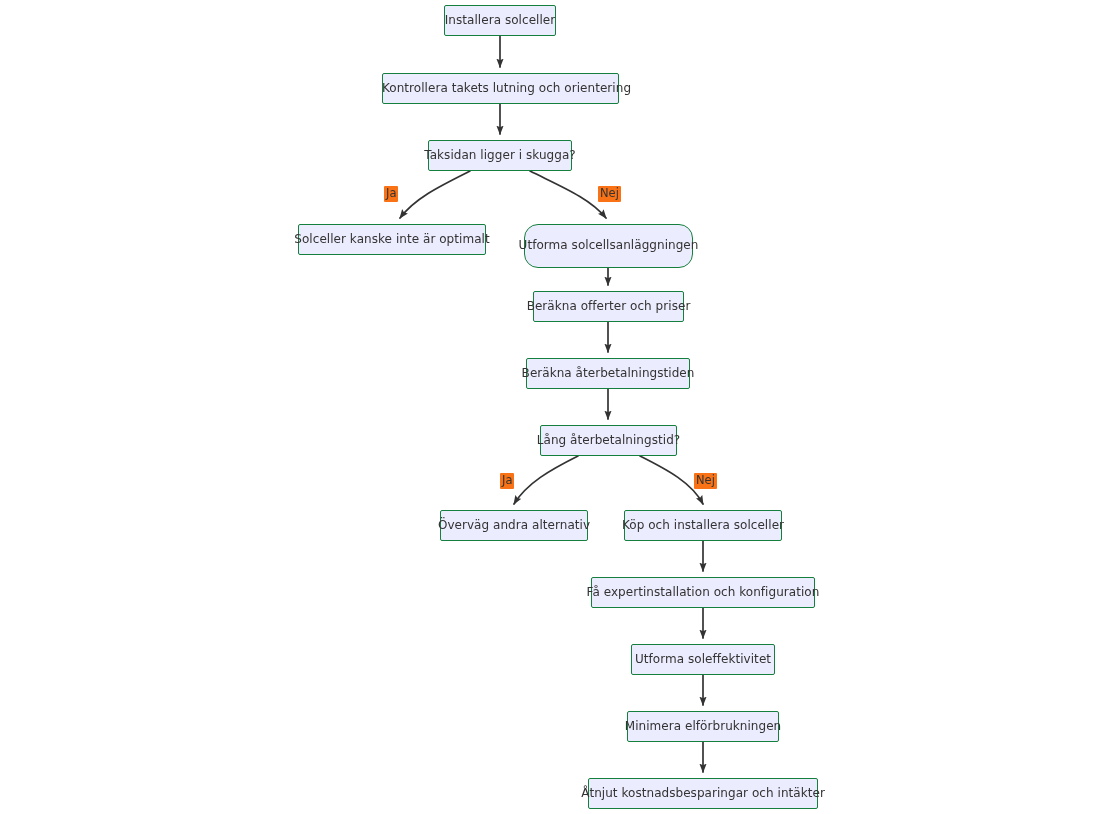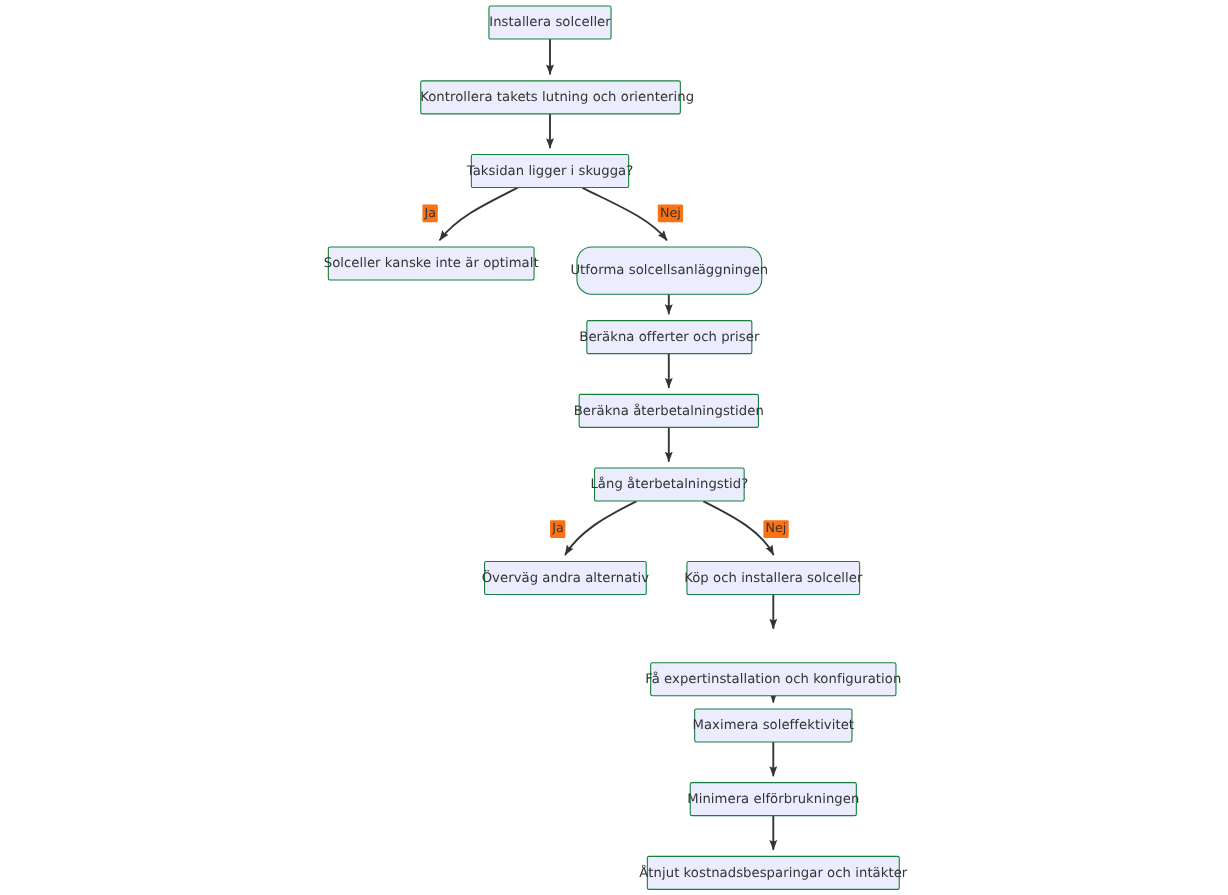--- a/index.html
+++ b/index.html
@@ -111,25 +111,25 @@
       </div>
       <div class="node" style="left: 540px; top: 425px; width: 137px; height: 31px;">
         <span class="node-label">Lång återbetalningstid?</span>
       </div>
       <div class="node" style="left: 440px; top: 510px; width: 148px; height: 31px;">
         <span class="node-label">Överväg andra alternativ</span>
       </div>
       <div class="node" style="left: 624px; top: 510px; width: 158px; height: 31px;">
         <span class="node-label">Köp och installera solceller</span>
       </div>
-      <div class="node" style="left: 591px; top: 577px; width: 224px; height: 31px; margin-top: 25px;">
+      <div class="node" style="left: 591px; top: 577px; width: 224px; height: 31px;">
         <span class="node-label">Få expertinstallation och konfiguration</span>
       </div>
       <div class="node" style="left: 631px; top: 644px; width: 144px; height: 31px;">
-        <span class="node-label">Maximera soleffektivitet</span>
+        <span class="node-label">Utforma soleffektivitet</span>
       </div>
       <div class="node" style="left: 627px; top: 711px; width: 152px; height: 31px;">
         <span class="node-label">Minimera elförbrukningen</span>
       </div>
       <div class="node" style="left: 588px; top: 778px; width: 230px; height: 31px;">
         <span class="node-label">Åtnjut kostnadsbesparingar och intäkter</span>
       </div>
     </div>
   <div id="edge-labels-group">
       <div class="edge-label" style="left: 384px; top: 186px;">Ja</div>

